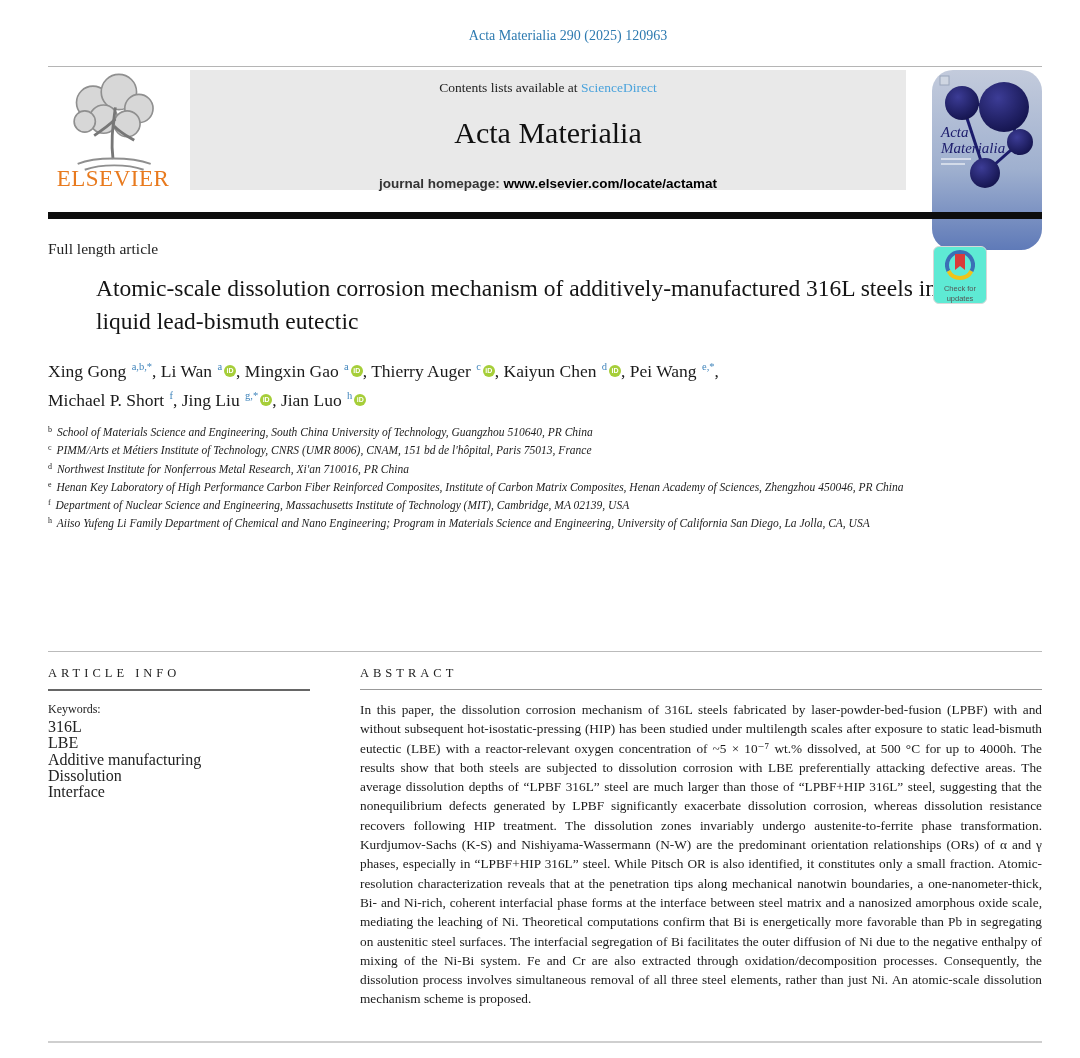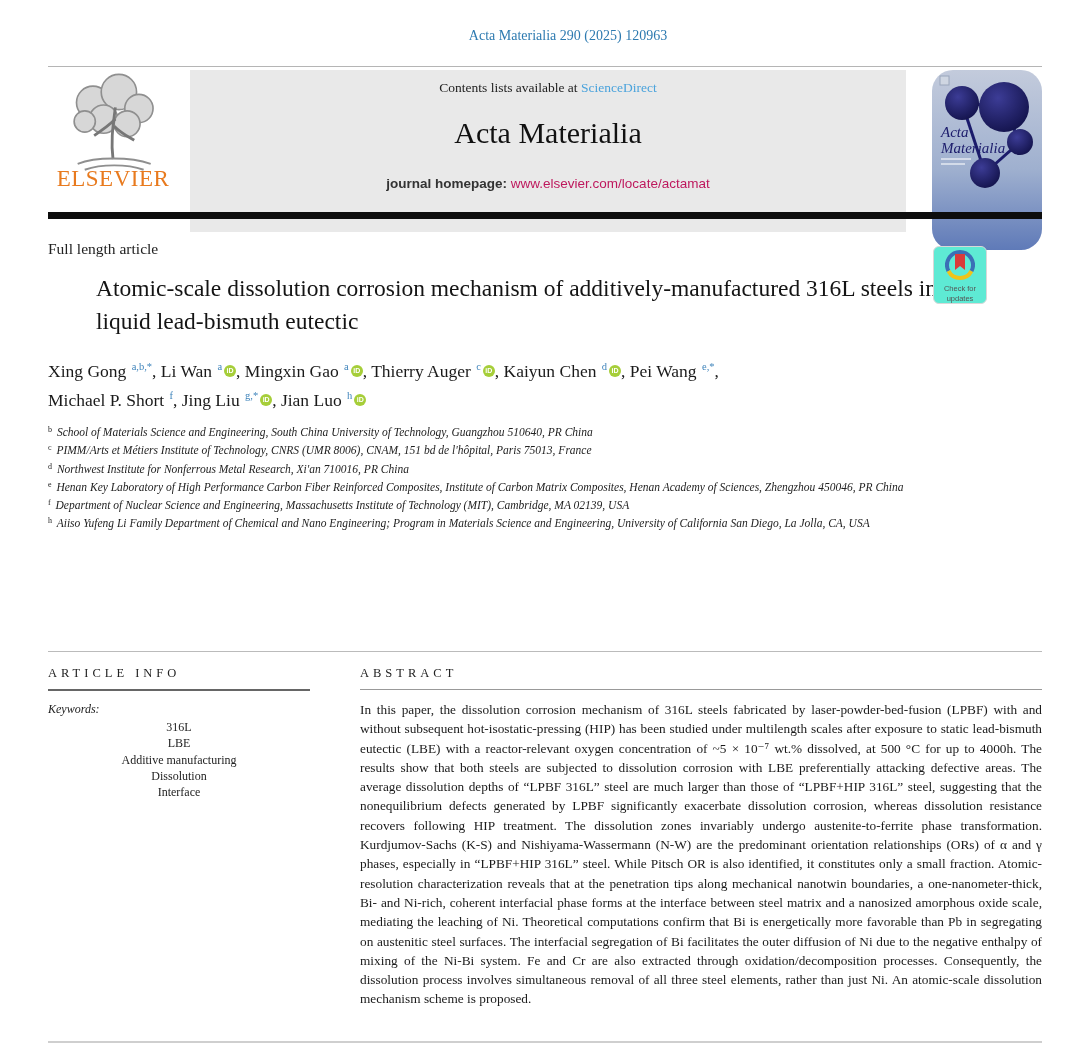--- a/index.html
+++ b/index.html
@@ -5,27 +5,27 @@
   html,body{margin:0;padding:0;background:#ffffff;}
   #page{position:relative;width:1080px;height:1058px;background:#fff;
         font-family:"Liberation Serif","DejaVu Serif",serif;color:#1a1a1a;overflow:hidden;}
   .abs{position:absolute;}
 
   
   #citation{top:28px;left:0;width:1080px;text-align:center;font-size:14px;color:#2d7ab0;padding-left:28px;}
 
   
   #top-rule{top:66px;left:48px;width:994px;height:1px;background:#b5b5b5;}
-  #header-box{top:70px;left:190px;width:716px;height:162px;background:#e9e9e9;}
+  #header-box{top:70px;left:190px;width:716px;height:120px;background:#e9e9e9;}
   #contents-line{top:10px;left:0;width:100%;text-align:center;font-size:13.5px;color:#222;}
   #contents-line a{color:#4ba3dc;text-decoration:none;}
   #journal-title{top:46px;left:0;width:100%;text-align:center;font-size:30px;color:#111;}
   #homepage-line{top:106px;left:0;width:100%;text-align:center;font-size:13.5px;
                  font-family:"Liberation Sans","DejaVu Sans",sans-serif;color:#333;font-weight:600;}
-  #homepage-line a{color:#be185d;text-decoration:none;font-weight:400;}
+  #homepage-line a{color:#000000;text-decoration:none;font-weight:700;}
 
   #elsevier-logo{top:70px;left:48px;width:130px;height:138px;text-align:center;}
   #elsevier-word{position:absolute;bottom:16px;left:0;width:100%;font-size:23px;color:#e87a1e;
                  letter-spacing:0.5px;font-family:"Liberation Serif",serif;}
 
   #cover{top:70px;left:932px;width:110px;height:180px;background:linear-gradient(180deg,#c3cbdc 0%,#9fb0cf 55%,#5f7ab8 100%);overflow:hidden;border-radius:21px;}
   .cover-title{position:absolute;left:9px;color:#1b1b6b;font-style:italic;font-size:15px;line-height:16px;}
 
   #black-bar{top:212px;left:48px;width:994px;height:7px;background:#0d0d0d;}
 
@@ -46,22 +46,22 @@
 
   
   #affiliations{top:424px;left:48px;width:860px;font-size:11.5px;line-height:16.3px;
                 font-style:italic;color:#222;}
   .aff-sup{font-style:normal;font-size:8px;position:relative;top:-4px;margin-right:2px;}
 
   
   #section-rule{top:651px;left:48px;width:994px;height:1px;background:#bbb;}
   #ai-heading{top:666px;left:48px;font-size:12.5px;letter-spacing:4px;color:#222;}
   #ai-rule{top:689px;left:48px;width:262px;height:2px;background:#666;}
-  #kw-label{top:702px;left:48px;font-size:12px;font-style:italic;color:#222;}
-  #kw-list{top:719px;left:48px;width:262px;font-size:12px;line-height:16.3px;color:#222;text-align:center;}
+  #kw-label{top:702px;left:48px;font-size:12px;color:#222;}
+  #kw-list{top:719px;left:48px;width:262px;font-size:16px;line-height:16.3px;color:#222;}
 
   #ab-heading{top:666px;left:360px;font-size:12.5px;letter-spacing:4px;color:#222;}
   #ab-rule{top:689px;left:360px;width:682px;height:1px;background:#999;}
   #abstract-text{top:700px;left:360px;width:682px;font-size:13.3px;line-height:19.3px;
                  text-align:justify;color:#1a1a1a;}
 
   #bottom-rule{top:1041px;left:48px;width:994px;height:2px;background:#cfcfcf;}
 </style>
 </head>
 <body>

